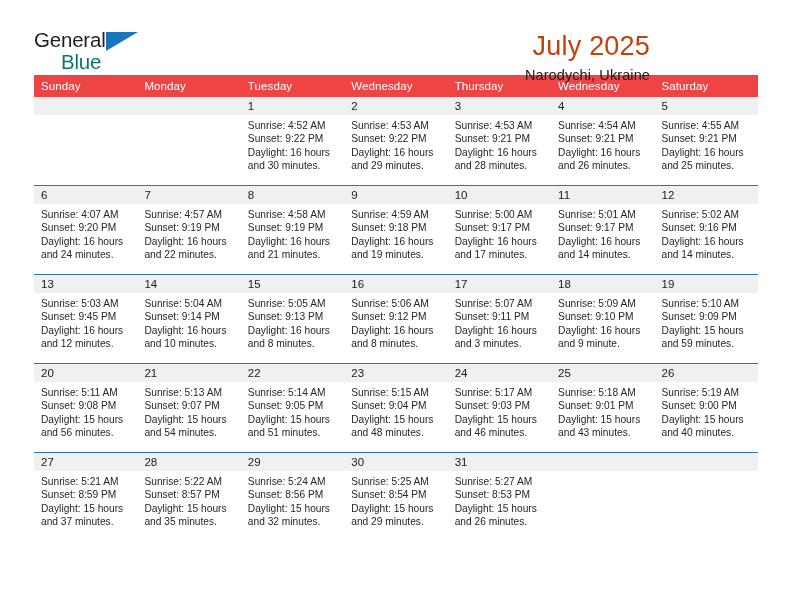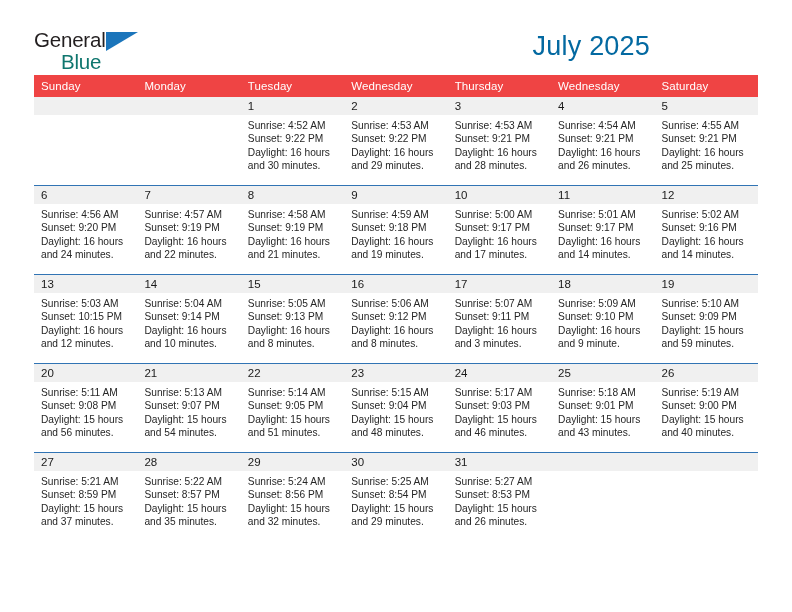--- a/index.html
+++ b/index.html
@@ -68,21 +68,21 @@
   }
 
   .titlewrap {
     text-align: right;
     flex: 0 0 auto;
     padding-top: 2px;
   }
   .cal-title {
     font-size: 27px;
     font-weight: normal;
-    color: #0369a1;
+    color: #c2410c;
     line-height: 1.05;
     letter-spacing: 0.2px;
   }
   .cal-subtitle {
     font-size: 14.5px;
     font-weight: normal;
     color: #1a1a1a;
     margin-top: 7px;
     letter-spacing: 0.1px;
   }
@@ -149,20 +149,21 @@
   <div class="topbar">
 
     <div class="logo">
       <span class="logo-general">General</span>
       <span class="logo-tri"></span>
       <span class="logo-blue">Blue</span>
     </div>
 
     <div class="titlewrap">
       <div class="cal-title">July 2025</div>
+      <div class="cal-subtitle">Narodychi, Ukraine</div>
     </div>
 
   </div>
 
   <table class="cal">
     <thead>
       <tr>
         <th>Sunday</th>
         <th>Monday</th>
         <th>Tuesday</th>
@@ -240,21 +241,21 @@
                 <div>and 25 minutes.</div>
               </div>
             </div>
           </td>
         </tr>
         <tr class="week">
           <td>
             <div class="cell">
               <div class="daynum">6</div>
               <div class="info">
-                <div>Sunrise: 4:56 AM</div>
+                <div>Sunrise: 4:07 AM</div>
                 <div>Sunset: 9:20 PM</div>
                 <div>Daylight: 16 hours</div>
                 <div>and 24 minutes.</div>
               </div>
             </div>
           </td>
           <td>
             <div class="cell">
               <div class="daynum">7</div>
               <div class="info">
@@ -320,21 +321,21 @@
               </div>
             </div>
           </td>
         </tr>
         <tr class="week">
           <td>
             <div class="cell">
               <div class="daynum">13</div>
               <div class="info">
                 <div>Sunrise: 5:03 AM</div>
-                <div>Sunset: 10:15 PM</div>
+                <div>Sunset: 9:45 PM</div>
                 <div>Daylight: 16 hours</div>
                 <div>and 12 minutes.</div>
               </div>
             </div>
           </td>
           <td>
             <div class="cell">
               <div class="daynum">14</div>
               <div class="info">
                 <div>Sunrise: 5:04 AM</div>

